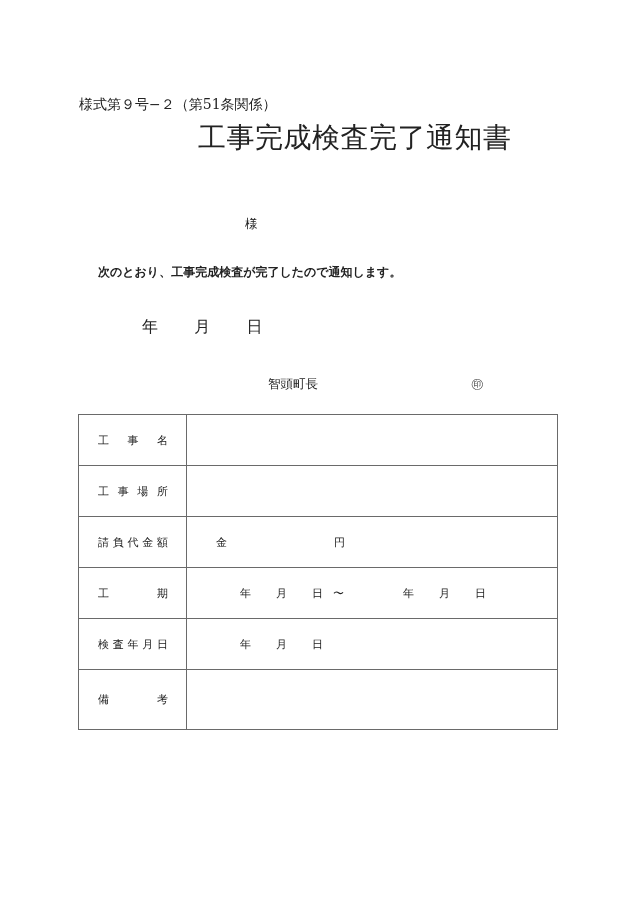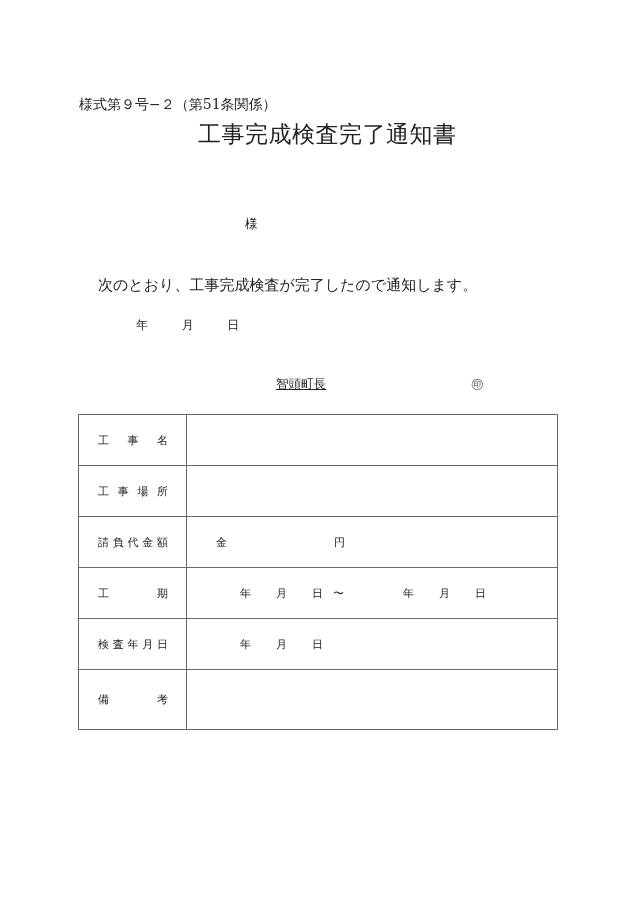--- a/index.html
+++ b/index.html
@@ -1,25 +1,25 @@
 <!DOCTYPE html>
 <html><head>
 <meta charset="utf-8">
 <style>
   html, body { margin: 0; padding: 0; background: #ffffff; }
   body { width: 630px; height: 903px; position: relative; overflow: hidden;
          font-family: "DejaVu Serif", "Liberation Serif", serif; color: #222; }
   .abs { position: absolute; white-space: nowrap; }
   .form-no { left: 79px; top: 96px; font-size: 14px; }
-  .title { left: 198px; top: 119px; font-size: 23px; letter-spacing: 0.5px; }
+  .title { left: 198px; top: 119px; font-size: 28px; letter-spacing: 0.5px; }
   .sama { left: 245px; top: 216px; font-size: 12.5px; }
-  .body-text { left: 98px; top: 276px; font-size: 15px; }
-  .date { left: 136px; top: 317px; font-size: 12px; }
+  .body-text { left: 98px; top: 264px; font-size: 12px; font-weight: bold; }
+  .date { left: 142px; top: 317px; font-size: 16px; }
   .date span { display: inline-block; }
-  .mayor { left: 276px; top: 376px; font-size: 12.5px; text-decoration: underline; }
+  .mayor { left: 268px; top: 376px; font-size: 12.5px; }
   .seal { left: 471px; top: 376px; font-size: 12.5px; }
   table.info { position: absolute; left: 78px; top: 414px; width: 480px; border-collapse: collapse;
                font-size: 11px; }
   table.info td { border: 1.5px solid #6a6a6a; padding: 0; }
   td.label { width: 107px; }
   .lbl { display: flex; justify-content: space-between; padding: 0 18px 0 19px; }
   td.value { position: relative; }
   .v { position: absolute; top: 50%; transform: translateY(-50%); }
 </style>
 </head>

